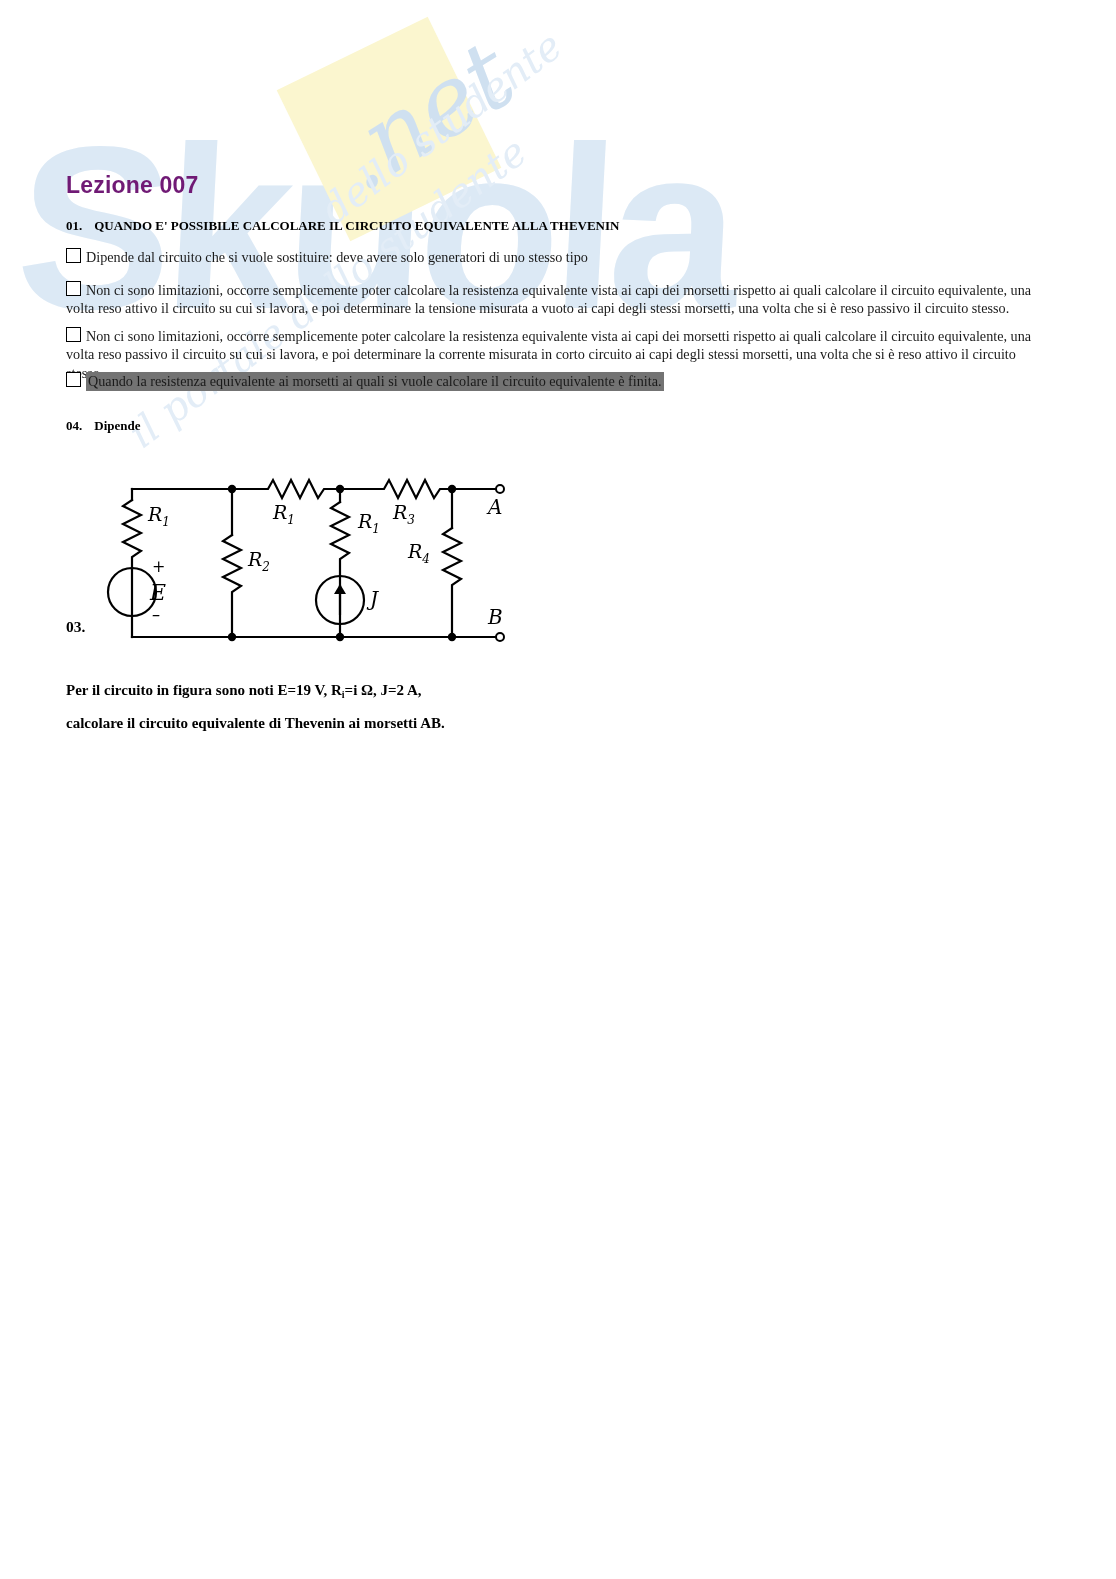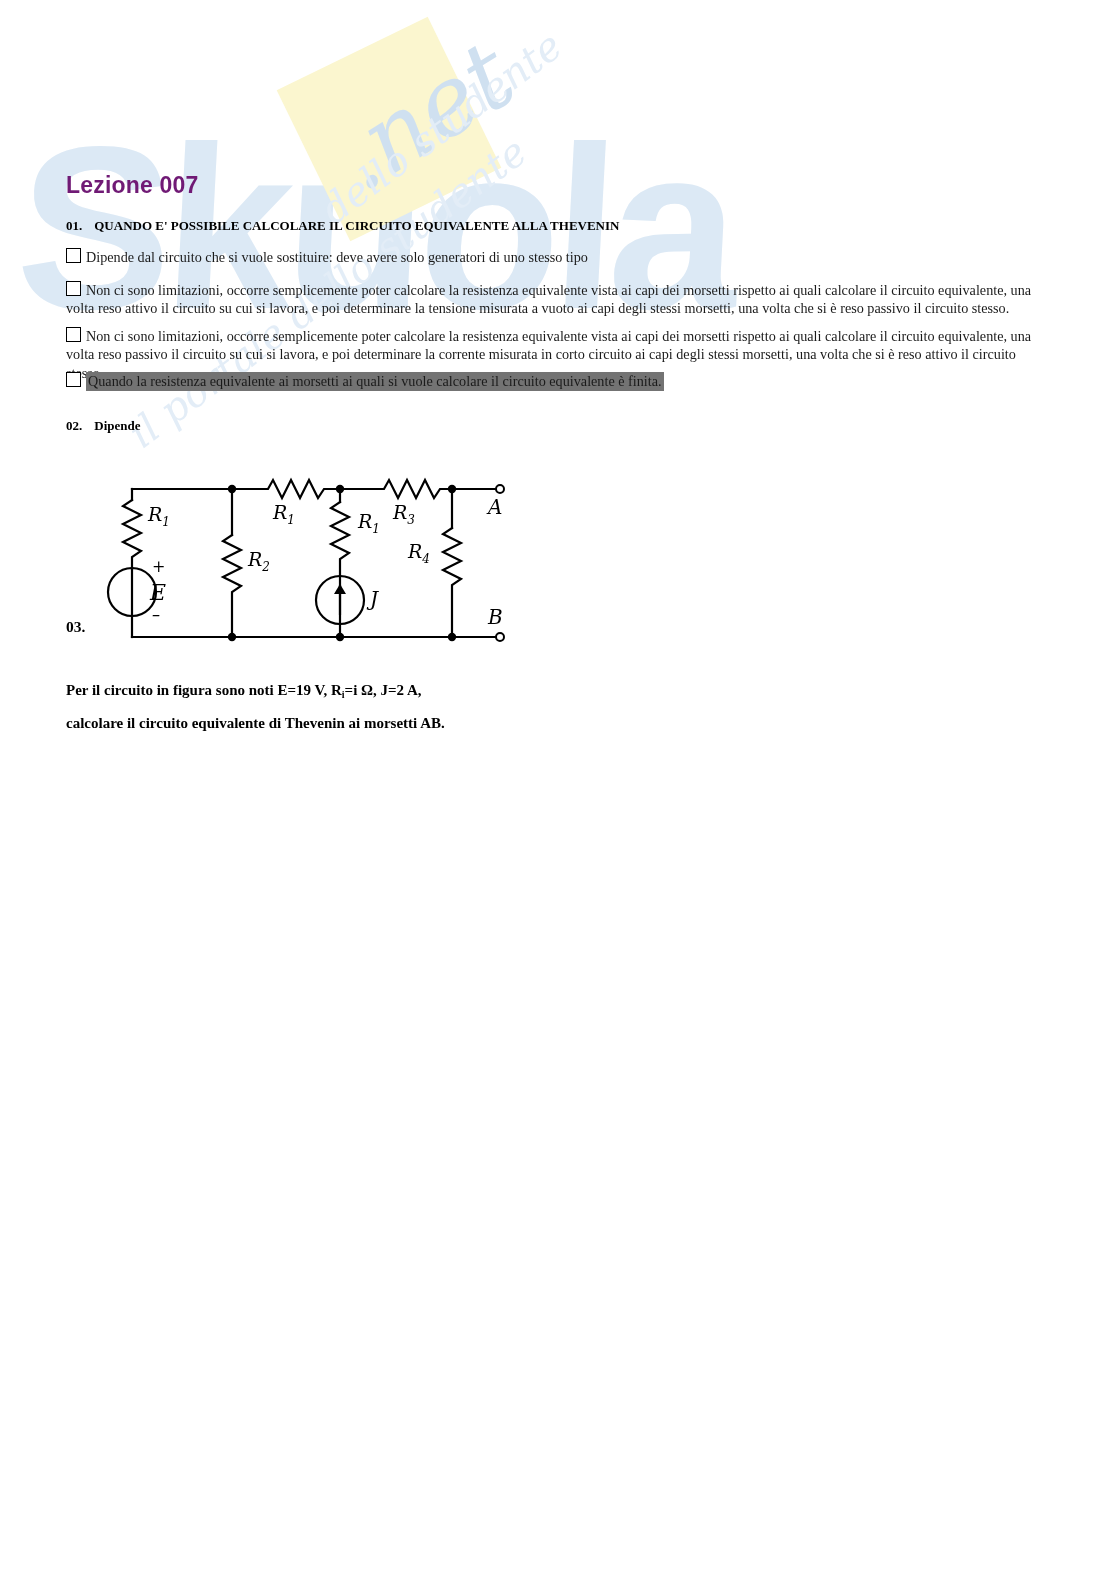--- a/index.html
+++ b/index.html
@@ -198,21 +198,21 @@
 
     <div class="answer" style="left:66px; top:327px; width:988px;">
       <span class="box"></span><span class="txt">Non ci sono limitazioni, occorre semplicemente poter calcolare la resistenza equivalente vista ai capi dei morsetti rispetto ai quali calcolare il circuito equivalente, una volta reso passivo il circuito su cui si lavora, e poi determinare la corrente misurata in corto circuito ai capi degli stessi morsetti, una volta che si è reso attivo il circuito stesso.</span>
     </div>
 
     <div class="answer highlight" style="left:66px; top:372px; width:600px;">
       <span class="box"></span><span class="txt">Quando la resistenza equivalente ai morsetti ai quali si vuole calcolare il circuito equivalente è finita.</span>
     </div>
 
     <div class="q-head" style="left:66px; top:418px;">
-      <span class="num">02.</span><span>Dipende</span>
+      <span class="num">04.</span><span>Dipende</span>
     </div>
 
     <div class="q-num-loose" style="left:66px; top:618px;">03.</div>
 
     <div class="statement" style="left:66px; top:682px;">
       <span>Per il circuito in figura sono noti E=19 V, R</span><sub>i</sub><span>=i Ω, J=2 A,</span>
     </div>
     <div class="statement" style="left:66px; top:715px;">calcolare il circuito equivalente di Thevenin ai morsetti AB.</div>
 
     <svg id="circuit" width="430" height="190" viewBox="0 0 430 190">

